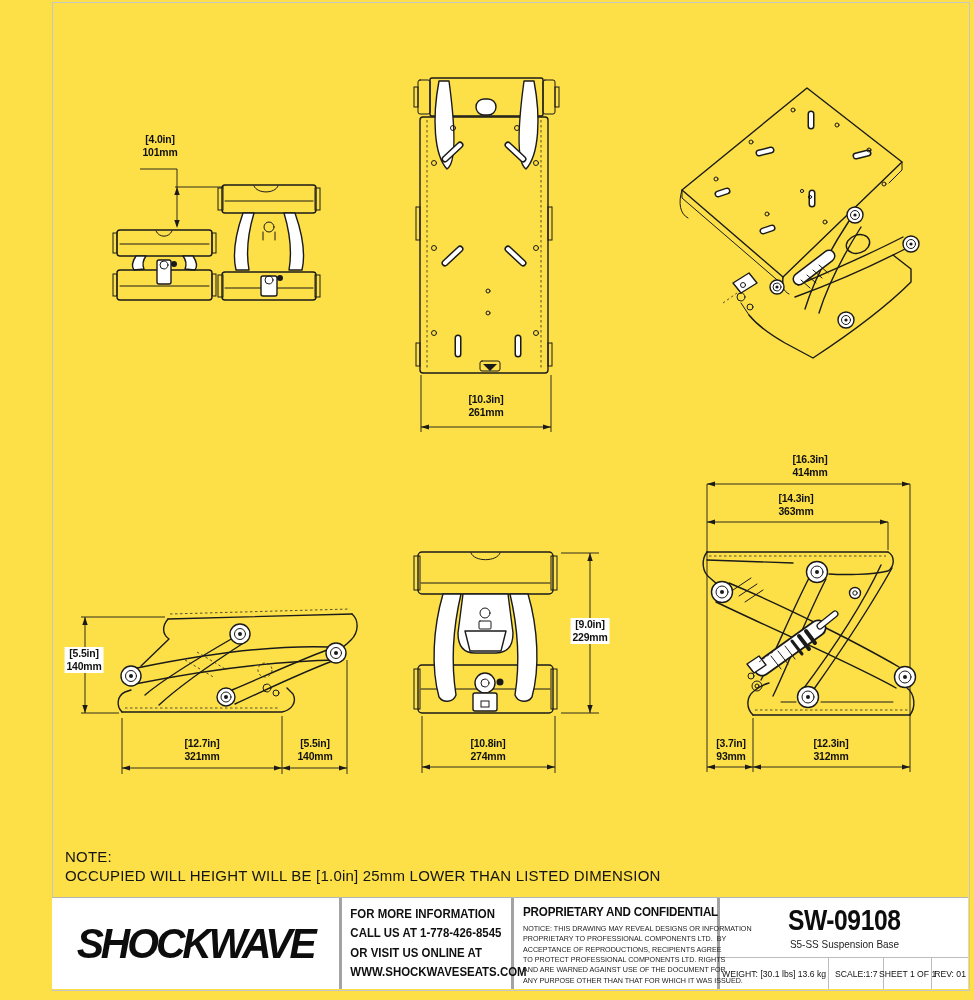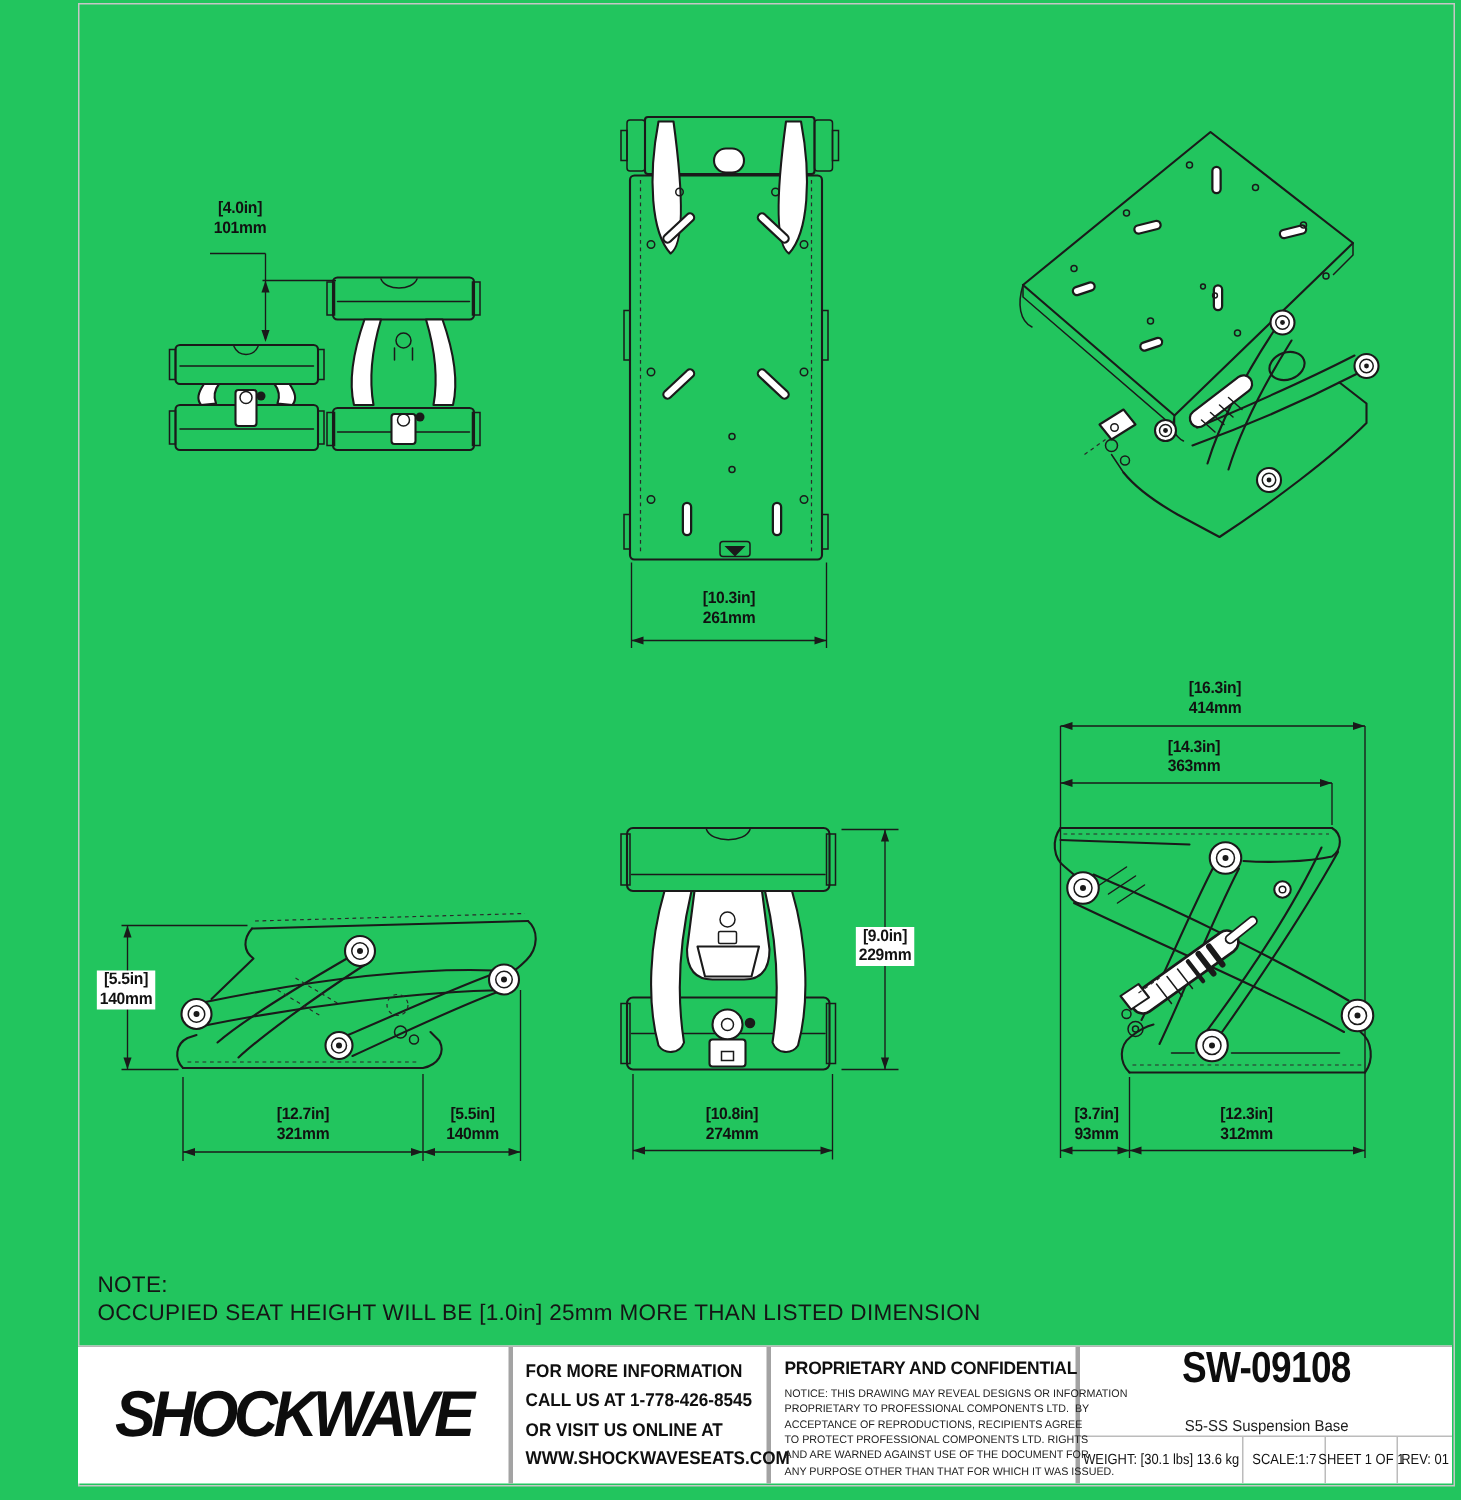--- a/index.html
+++ b/index.html
@@ -1,16 +1,16 @@
 <!DOCTYPE html>
 <html><head>
 <meta charset="utf-8">
 <style>
   html,body{margin:0;padding:0;background:#fff;}
-  .sheet{position:relative;width:974px;height:1000px;background:#22c55e;overflow:hidden;
+  .sheet{position:relative;width:974px;height:1000px;background:#fde047;overflow:hidden;
          font-family:"Liberation Sans",sans-serif;color:#111;}
   .frame{position:absolute;left:52px;top:2px;width:916px;height:987px;border:1px solid #c6c6c6;}
   svg{position:absolute;overflow:visible;}
   .s  {stroke:#1a1a1a;stroke-width:1.4;fill:none;stroke-linecap:round;stroke-linejoin:round;}
   .sw {stroke:#1a1a1a;stroke-width:1.4;fill:#fff;stroke-linecap:round;stroke-linejoin:round;}
   .s1 {stroke:#1a1a1a;stroke-width:1;fill:none;stroke-linecap:round;}
   .dash{stroke:#2a2a2a;stroke-width:0.8;fill:none;stroke-dasharray:2.5 2.5;}
   .dl {stroke:#1a1a1a;stroke-width:0.9;fill:none;}
   .ah {fill:#1a1a1a;stroke:none;}
   .cd {stroke:#1a1a1a;stroke-width:7;stroke-linecap:round;fill:none;}
@@ -33,21 +33,21 @@
   .tb-contact{width:172px;display:flex;align-items:center;}
   .contact-text{font-size:12.3px;font-weight:700;line-height:1.55;white-space:pre;
                 padding-left:9px;transform:scaleX(.93);transform-origin:left center;color:#0f0f0f;}
   .tb-prop{width:206px;padding:7px 0 0 9px;}
   .prop-head{font-size:12px;font-weight:700;letter-spacing:-.2px;transform:scaleX(.97);
              transform-origin:left top;white-space:nowrap;color:#0f0f0f;}
   .prop-body{margin-top:5px;font-size:7.3px;line-height:1.42;white-space:pre;color:#222;
              transform:scaleX(.98);transform-origin:left top;}
   .tb-part{width:251px;display:flex;flex-direction:column;}
   .part-top{height:60px;box-sizing:border-box;border-bottom:1px solid #bcbcbc;
-            display:flex;flex-direction:column;align-items:center;justify-content:space-between;}
+            display:flex;flex-direction:column;align-items:center;justify-content:center;}
   .part-number{font-size:29px;font-weight:700;letter-spacing:-.5px;transform:scaleX(.85);
                line-height:1;color:#0d0d0d;white-space:nowrap;}
   .part-name{font-size:10.5px;margin-top:3px;transform:scaleX(.95);color:#1c1c1c;white-space:nowrap;}
   .part-bottom{flex:1;display:flex;}
   .pb-cell{box-sizing:border-box;display:flex;align-items:center;justify-content:center;
            font-size:9.8px;font-weight:400;white-space:nowrap;}
   .pb-cell + .pb-cell{border-left:1px solid #bcbcbc;}
   .pb-cell > span{transform:scaleX(.88);}
   .w-weight{width:108px;} .w-scale{width:55px;} .w-sheet{width:48px;} .w-rev{flex:1;}
 </style>
@@ -424,21 +424,21 @@
   <div class="dim" style="left:731px;top:737px">
     <span>[3.7in]</span>
     <span>93mm</span>
   </div>
   <div class="dim" style="left:831px;top:737px">
     <span>[12.3in]</span>
     <span>312mm</span>
   </div>
 
   <div class="note-label" style="left:65px;top:848px">NOTE:</div>
-  <div class="note-text" style="left:65px;top:867px">OCCUPIED SEAT HEIGHT WILL BE [1.0in] 25mm MORE THAN LISTED DIMENSION</div>
+  <div class="note-text" style="left:65px;top:867px">OCCUPIED WILL HEIGHT WILL BE [1.0in] 25mm LOWER THAN LISTED DIMENSION</div>
 
   <div class="tb">
     <div class="tb-cell tb-logo">
       <div class="logo-text">SHOCKWAVE</div>
     </div>
     <div class="tb-cell tb-contact">
       <div class="contact-text">FOR MORE INFORMATION
 CALL US AT 1-778-426-8545
 OR VISIT US ONLINE AT
 WWW.SHOCKWAVESEATS.COM</div>

